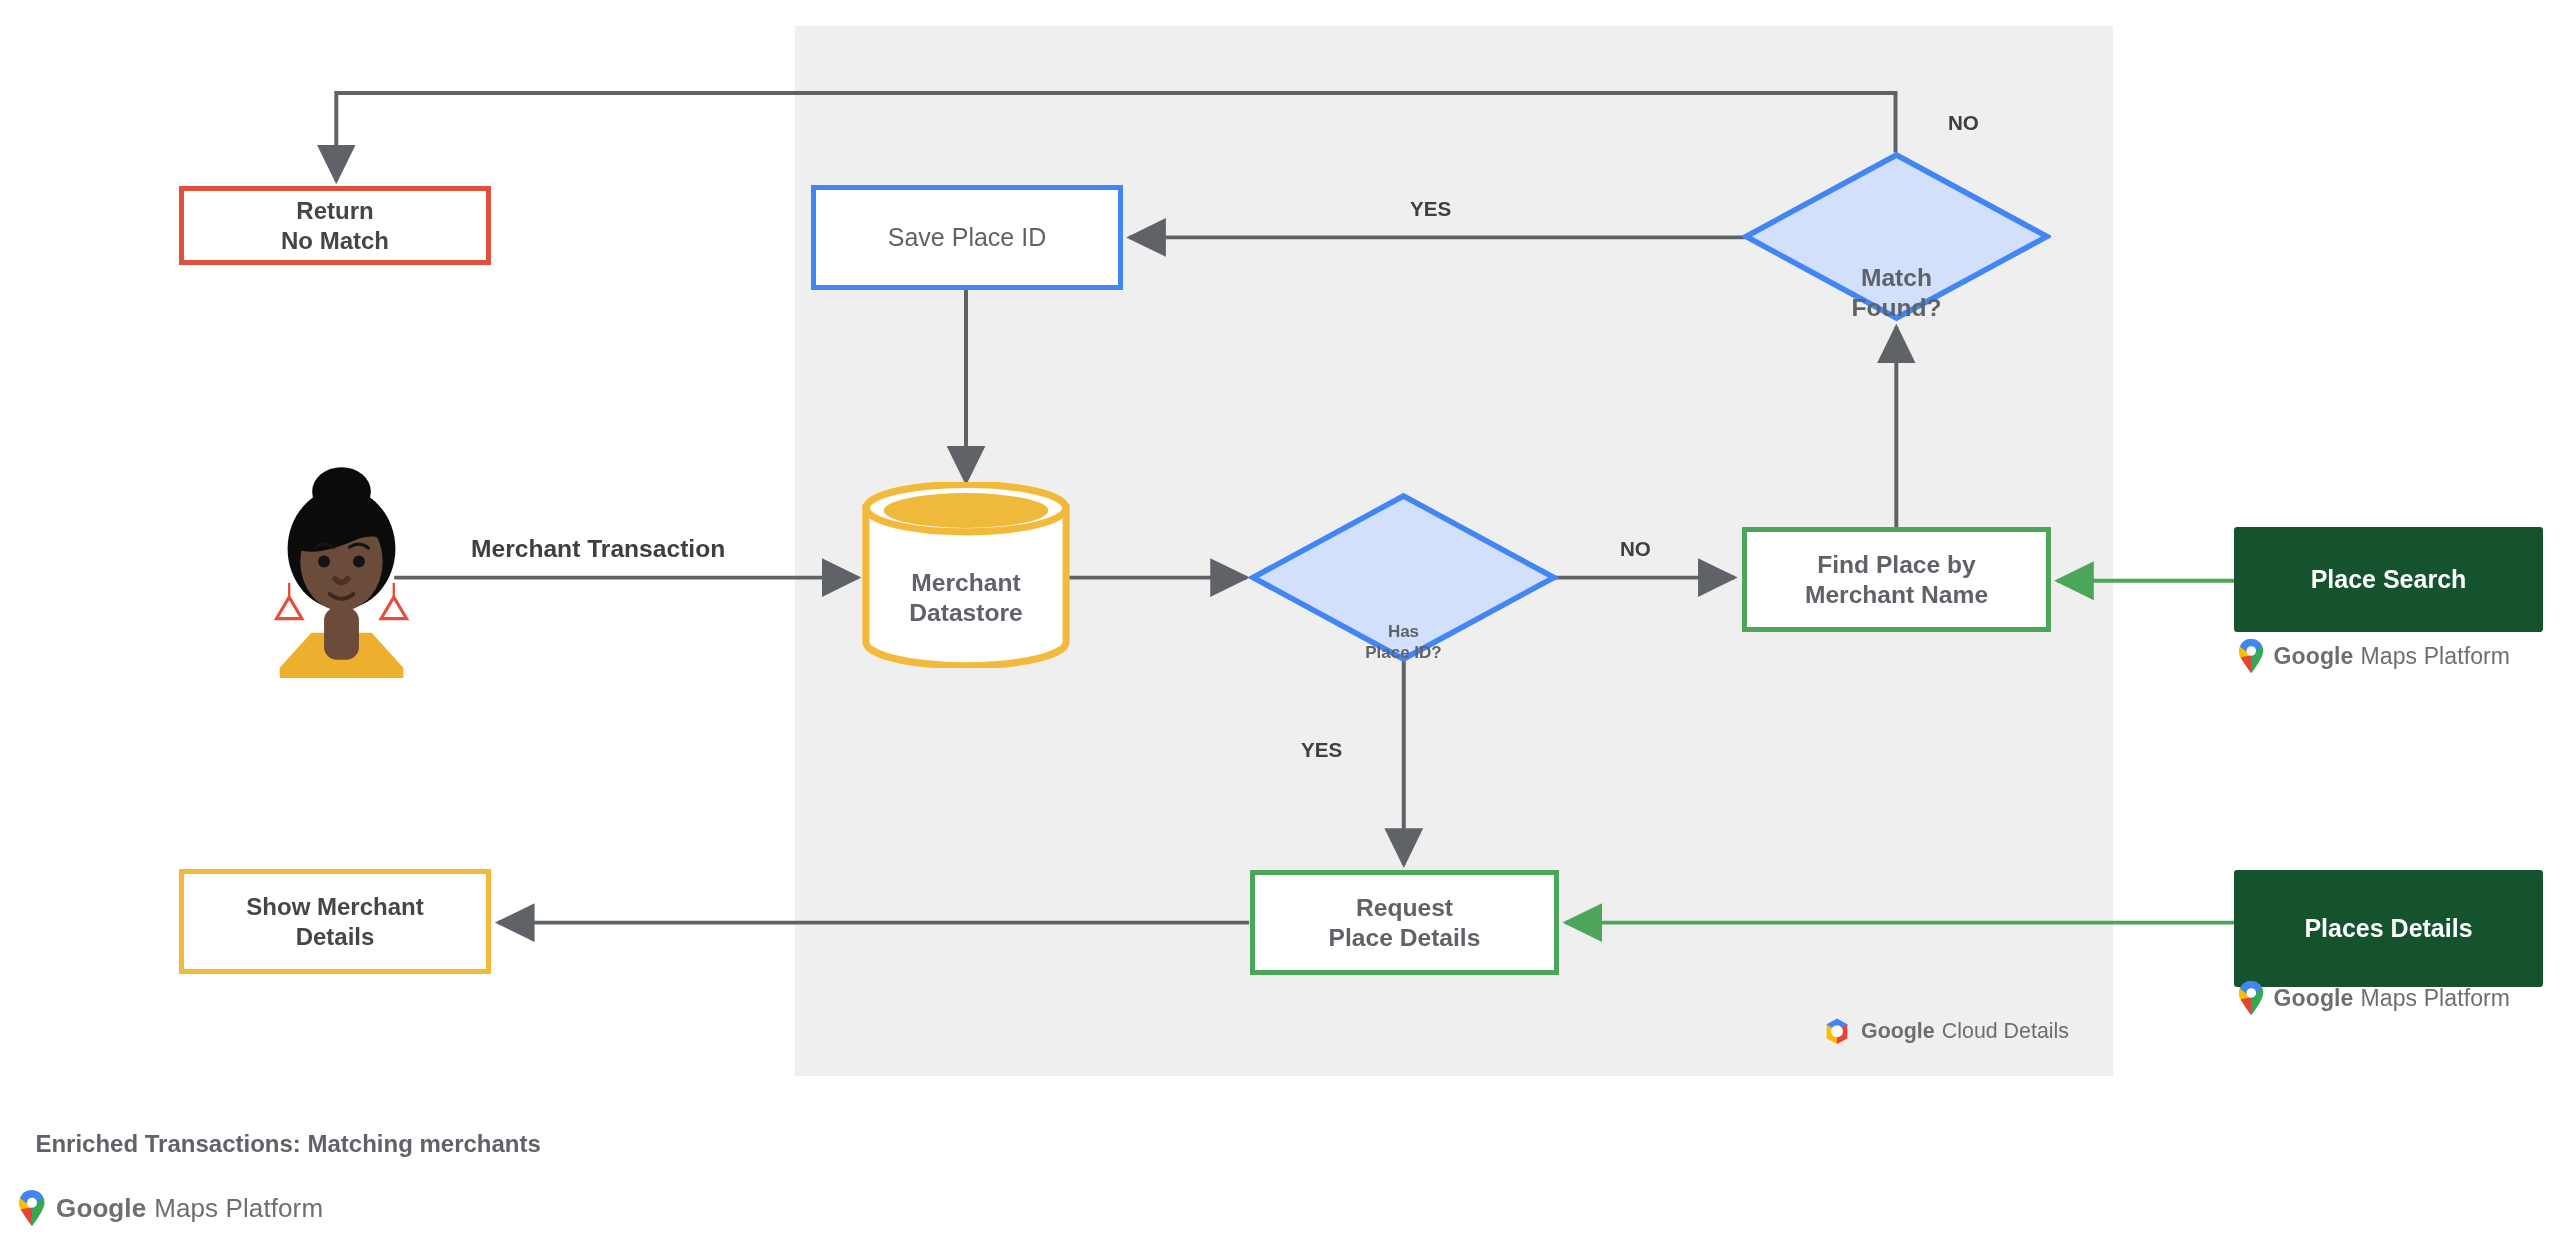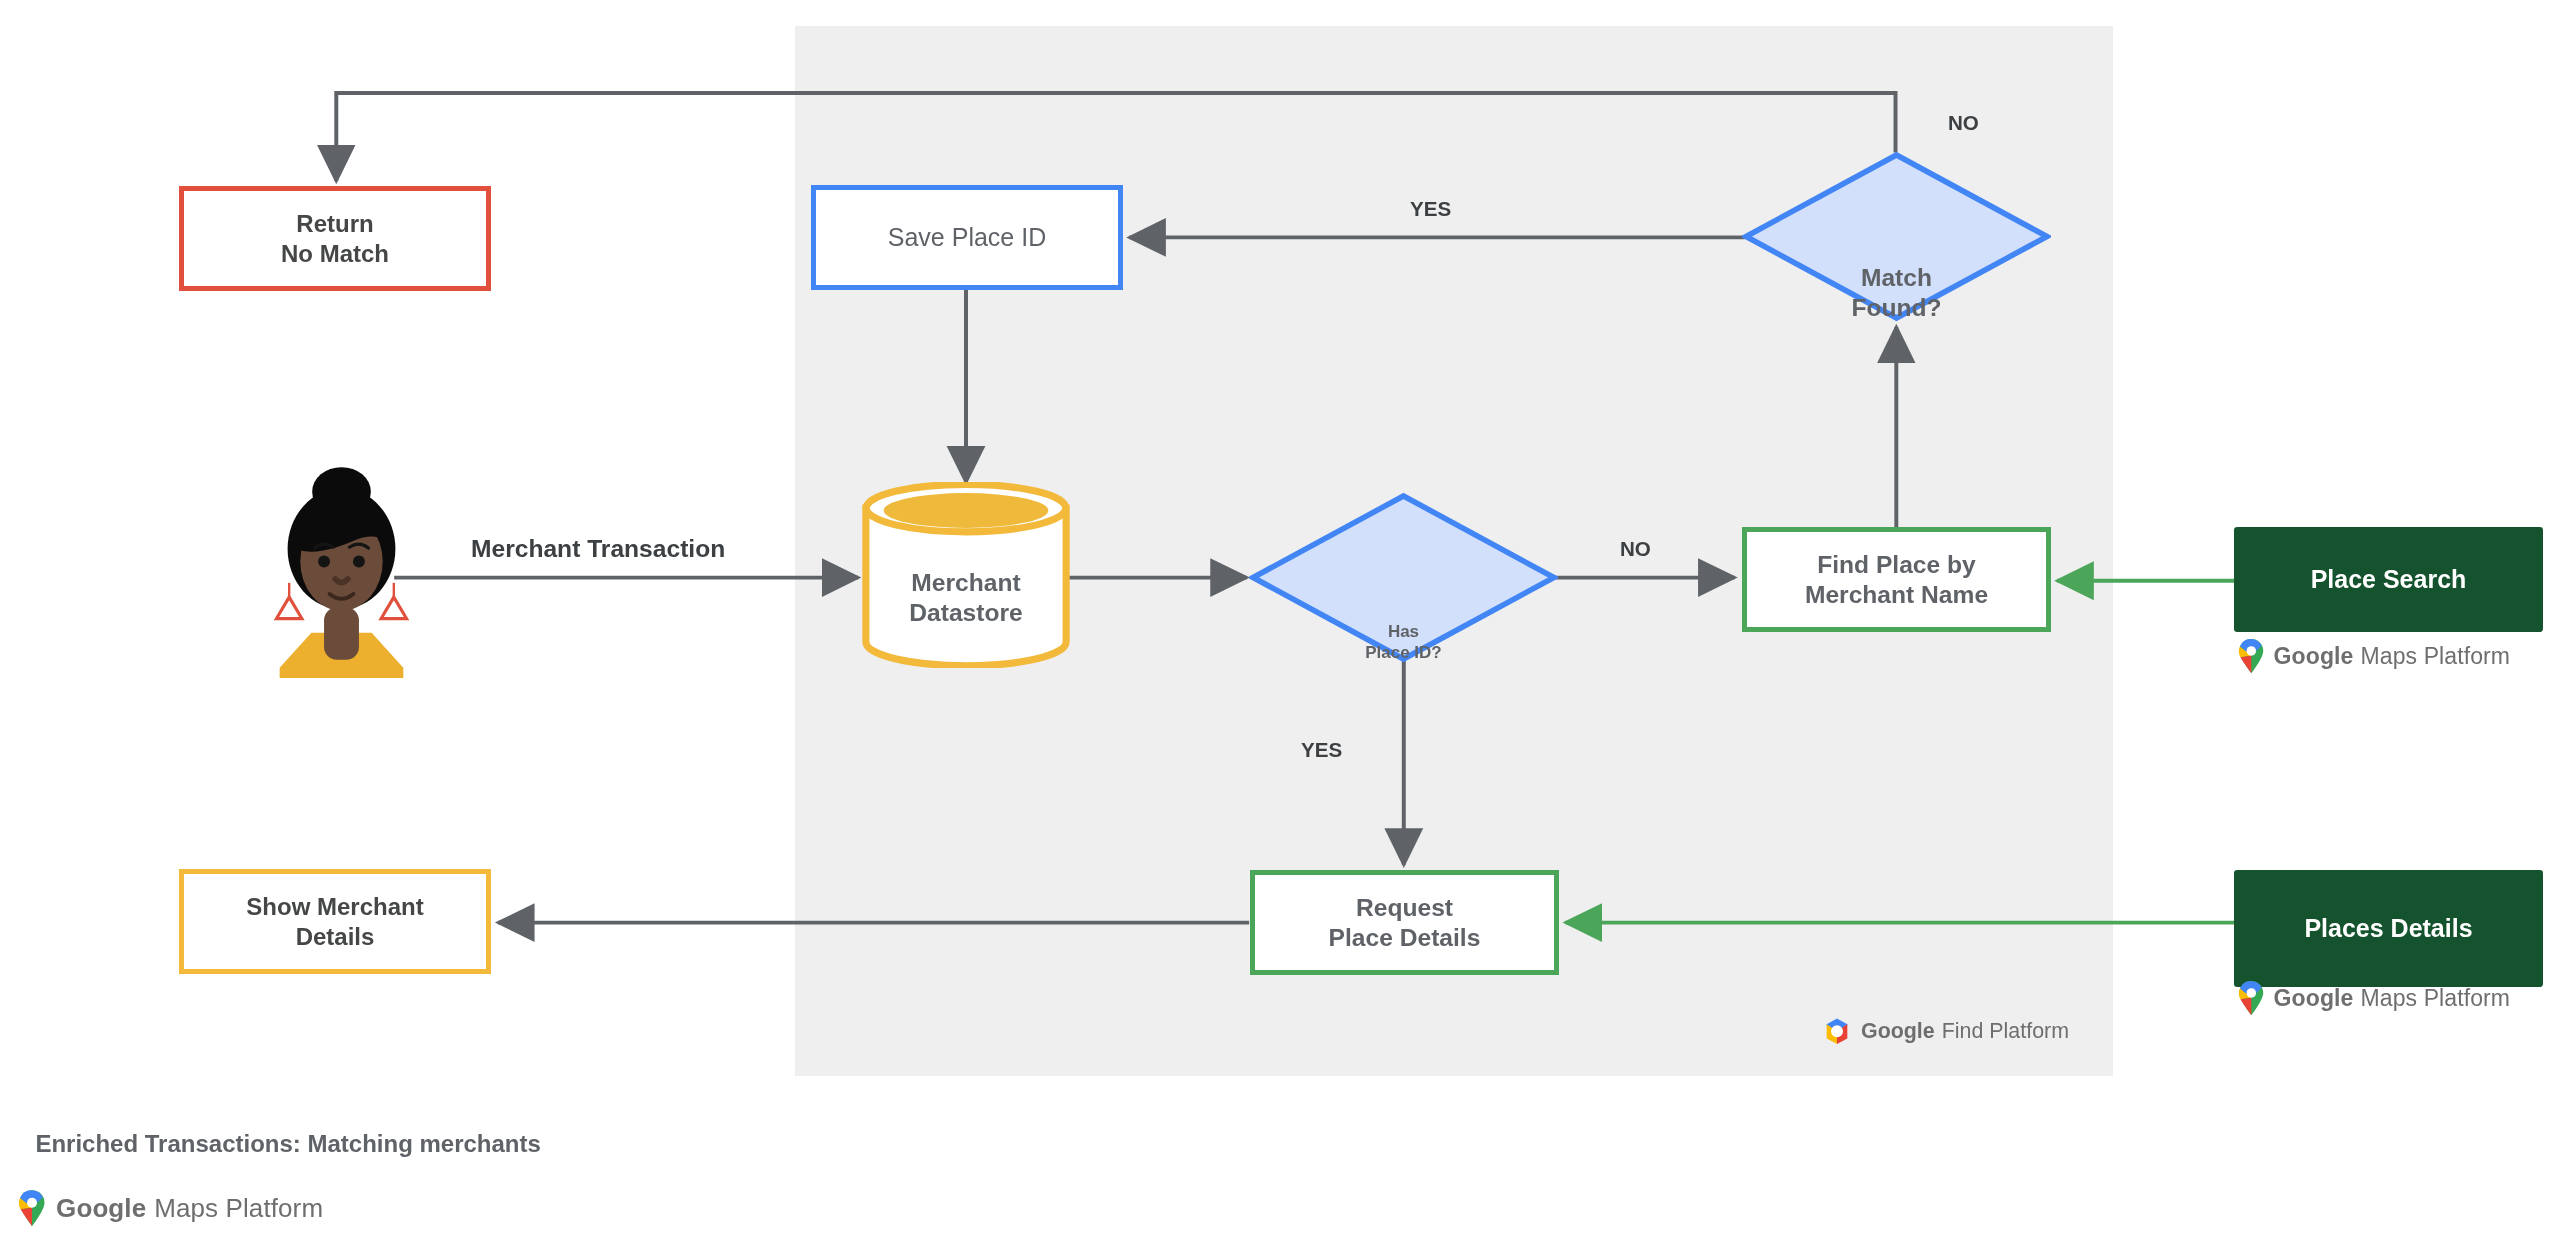--- a/index.html
+++ b/index.html
@@ -127,21 +127,21 @@
     <path d="M92 150 q8 9 16 0" stroke="#4A3326" stroke-width="7" fill="none" stroke-linecap="round"></path>
 
     <path d="M85 169 q15 12 30 0" stroke="#3B281D" stroke-width="5" fill="none" stroke-linecap="round"></path>
 
     <path d="M34 155 L34 173" stroke="#E0503C" stroke-width="3"></path>
     <path d="M34 173 L18 200 L50 200 Z" stroke="#E0503C" stroke-width="4" fill="none"></path>
     <path d="M166 155 L166 173" stroke="#E0503C" stroke-width="3"></path>
     <path d="M166 173 L150 200 L182 200 Z" stroke="#E0503C" stroke-width="4" fill="none"></path>
   </svg>
 
-  <div class="node rect rect-red" style="left:179px;top:186px;width:312px;height:105px;">
+  <div class="node rect rect-red" style="left:179px;top:186px;width:312px;height:79px;">
     <div class="lbl" style="font-size:24px;">
       <span>Return</span><br>
       <span>No Match</span>
     </div>
   </div>
 
   <div class="node rect rect-amber" style="left:179px;top:869px;width:312px;height:105px;">
     <div class="lbl" style="font-size:24px;">
       <span>Show Merchant</span><br>
       <span>Details</span>
@@ -242,21 +242,21 @@
     <span class="gmp-txt" style="font-size:23px;margin-left:8px;"><b>Google</b><span style="display:inline-block;width:7.1px;"></span><span>Maps Platform</span></span>
   </div>
 
   <div class="gcp" style="left:1821px;top:1017px;">
     <svg width="32" height="28.6" viewBox="0 0 40 36" xmlns="http://www.w3.org/2000/svg">
       <path d="M20 2 L33 9 L33 11 L20 18 L7 11 L7 9 Z" fill="#4285F4"></path>
       <path d="M7 9 L7 27 L20 34 L20 18 Z" fill="#FBBC04"></path>
       <path d="M33 9 L33 27 L20 34 L20 18 Z" fill="#EA4335"></path>
       <circle cx="20" cy="18" r="7.5" fill="#ffffff"></circle>
     </svg>
-    <span class="gcp-txt" style="font-size:21.4px;margin-left:8px;"><b>Google</b><span style="display:inline-block;width:7.1px;"></span><span>Find Platform</span></span>
+    <span class="gcp-txt" style="font-size:21.4px;margin-left:8px;"><b>Google</b><span style="display:inline-block;width:7.1px;"></span><span>Cloud Details</span></span>
   </div>
 
   <div id="caption" style="left:17.4px;top:1130px;font-size:24px;margin-left:18px;">Enriched Transactions: Matching merchants</div>
 
   <div class="gmp" style="left:17.4px;top:1190px;">
     <svg width="30" height="37" viewBox="0 0 36 44" xmlns="http://www.w3.org/2000/svg">
       <path d="M18 43 C18 43 3 24 3 15 A15 15 0 0 1 33 15 C33 24 18 43 18 43 Z" fill="#34A853"></path>
       <path d="M3.6 9.5 A15 15 0 0 1 31 8.5 L18 21 Z" fill="#4285F4"></path>
       <path d="M3.6 9.5 A15 15 0 0 0 4.4 23 L18 21 Z" fill="#FBBC04"></path>
       <path d="M4.4 23 C8 29.5 18 43 18 43 L18 21 Z" fill="#EA4335"></path>

